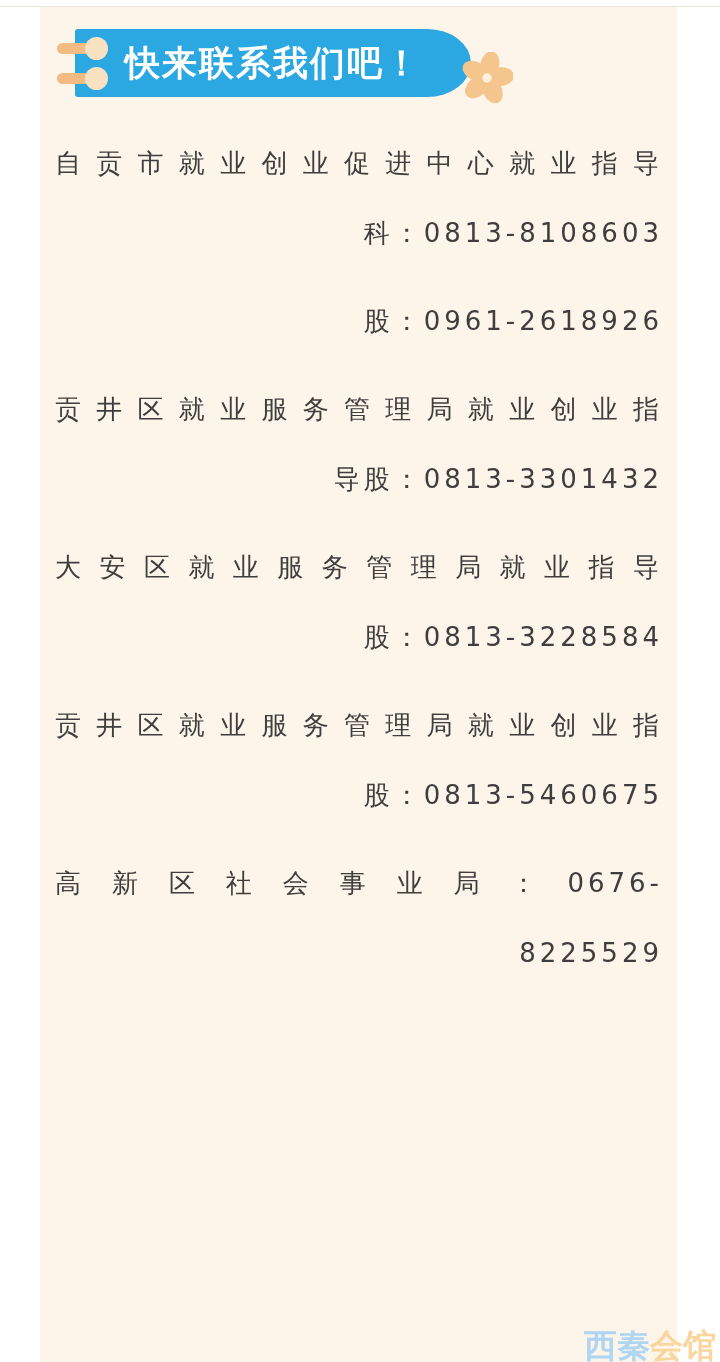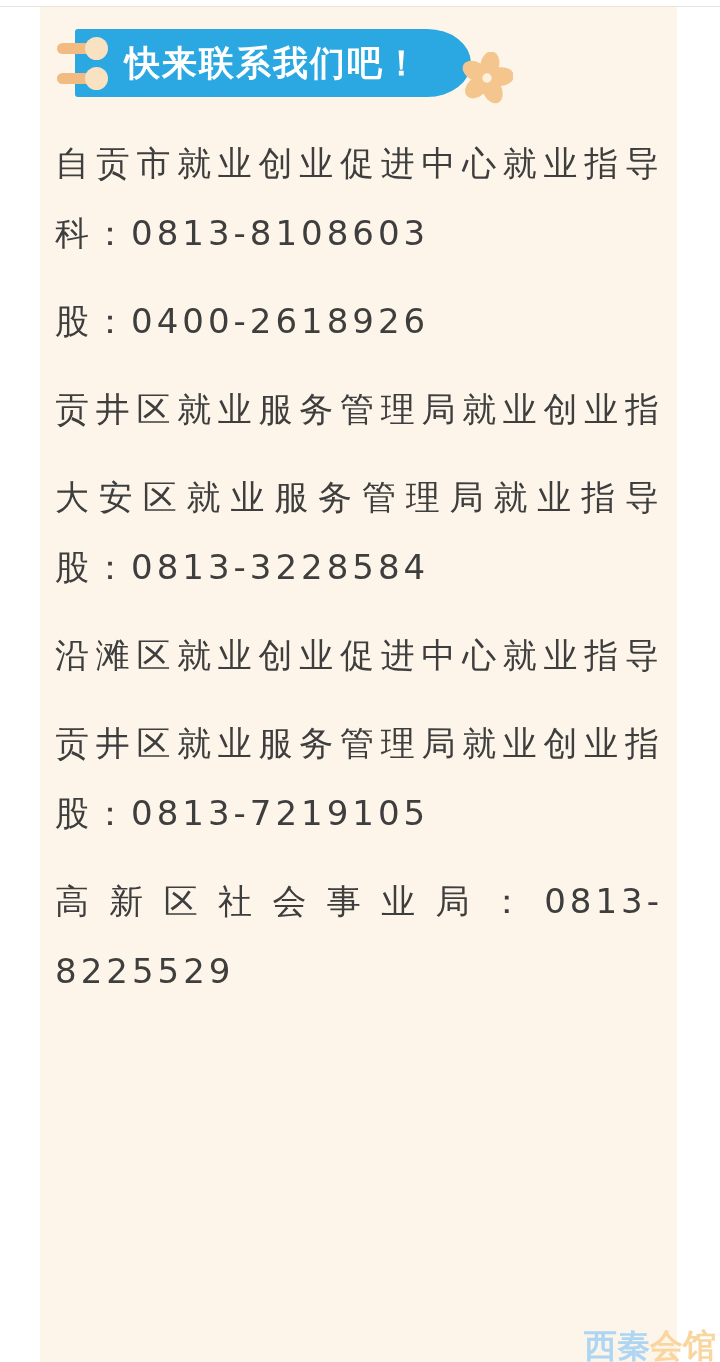--- a/index.html
+++ b/index.html
@@ -46,29 +46,29 @@
   .knob-bottom { left:45px; top:60px; }
   .flower {
     position:absolute; left:421px; top:45px; width:52px; height:52px;
     z-index:3;
   }
   
   .contacts {
     position:absolute; left:15px; top:121px; width:608px;
   }
   .para {
-    font-size:34px; line-height:70px; letter-spacing:4px;
+    font-size:26px; line-height:70px; letter-spacing:4px;
     color:#3e3e3e; margin-bottom:18px;
   }
   .para .l1 {
     text-align:justify;
     text-align-last:justify;
     text-justify:inter-character;
   }
-  .para .l2 { text-align:left; }
+  .para .l2 { text-align:right; }
   
   .watermark {
     position:absolute; left:584px; top:1324px;
     font-size:33px; font-weight:bold; letter-spacing:0px;
     white-space:nowrap; z-index:4;
   }
   .wm-blue   { color:#aed6f2; }
   .wm-orange { color:#f9d6a0; }
 </style>
 </head>
@@ -99,44 +99,44 @@
   </svg>
 
   <div class="contacts">
 
     <div class="para">
       <div class="l1">自贡市就业创业促进中心就业指导</div>
       <div class="l2">科：0813-8108603</div>
     </div>
 
     <div class="para">
-      <div class="l2">股：0400-2618926</div>
+      <div class="l2">股：0961-2618926</div>
     </div>
 
     <div class="para">
       <div class="l1">贡井区就业服务管理局就业创业指</div>
+      <div class="l2">导股：0813-3301432</div>
     </div>
 
     <div class="para">
       <div class="l1">大安区就业服务管理局就业指导</div>
       <div class="l2">股：0813-3228584</div>
     </div>
 
     <div class="para">
-      <div class="l1">沿滩区就业创业促进中心就业指导</div>
     </div>
 
 
     <div class="para">
       <div class="l1">贡井区就业服务管理局就业创业指</div>
-      <div class="l2">股：0813-7219105</div>
+      <div class="l2">股：0813-5460675</div>
     </div>
 
     <div class="para">
-      <div class="l1">高新区社会事业局：0813-</div>
+      <div class="l1">高新区社会事业局：0676-</div>
       <div class="l2">8225529</div>
     </div>
 
   </div>
 </div>
 
 <div class="watermark">
   <span class="wm-blue">西秦</span><span class="wm-orange">会馆</span>
 </div>
 

